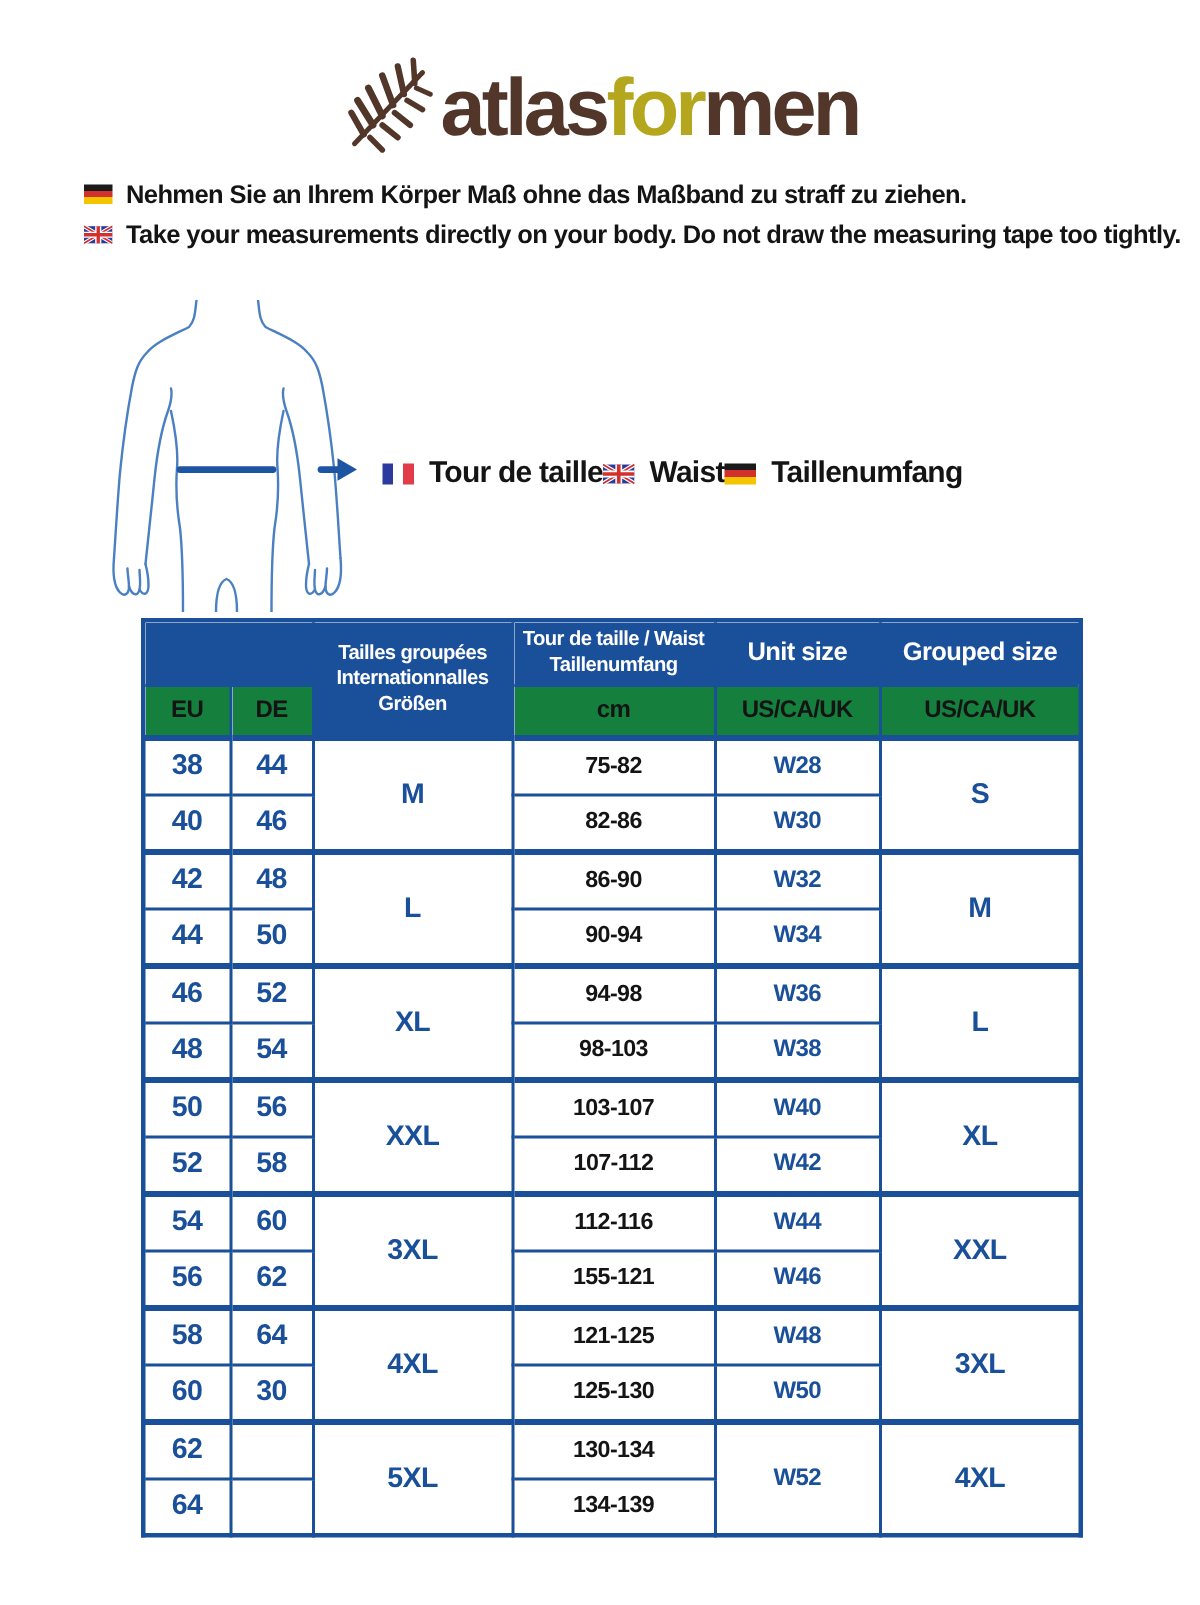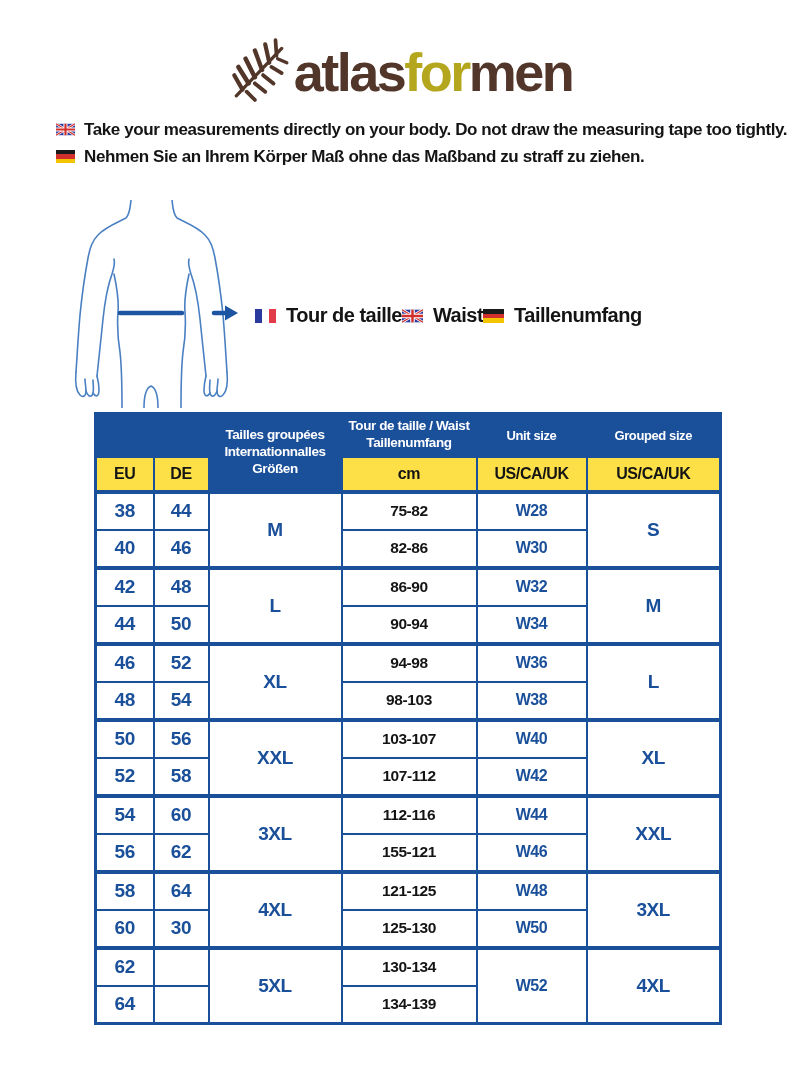--- a/index.html
+++ b/index.html
@@ -38,22 +38,22 @@
   table, td, th { border:2px solid #1a4f9a; }
   table { border-width:3px; }
   th, td { text-align:center; vertical-align:middle; padding:0;
            letter-spacing:-0.4px; overflow:hidden; }
   thead tr.h1 { height:43px; }
   thead tr.h2 { height:35px; }
   tbody tr { height:38px; }
   .bluehead { background:#1a4f9a; color:#fff; font-weight:700; }
   .blank { background:#1a4f9a; }
   .multi { font-size:13.5px; line-height:1.25; white-space:pre-line; }
-  .bighead { font-size:13px; }
-  .graycell { background:#fde047; color:#141414; font-weight:700; font-size:16px; }
+  .bighead { font-size:17px; }
+  .graycell { background:#15803d; color:#141414; font-weight:700; font-size:16px; }
   td.num  { color:#1a4f9a; font-weight:700; font-size:19px; }
   td.big  { color:#1a4f9a; font-weight:700; font-size:19px; }
   td.cmval{ color:#141414; font-weight:600; font-size:15.5px; }
   td.wval { color:#1a4f9a; font-weight:700; font-size:16px; }
   tbody tr.group-start td { border-top-width:4px; }
 </style>
 </head>
 <body>
 
 <div class="page">
@@ -71,34 +71,34 @@
       <path d="M26,46 L36,54" stroke-width="3.8"></path>
       <path d="M34,38 L44,46" stroke-width="3.8"></path>
       <path d="M42,30 L52,36" stroke-width="3.6"></path>
       <path d="M48,22 L57,26" stroke-width="3.2"></path>
     </svg>
     <div class="logo-text"><span class="logo-brown">atlas</span><span class="logo-olive">for</span><span class="logo-brown">men</span></div>
   </div>
 
   <div class="instructions">
     <div class="instr-line">
+      <span class="flag flag-de"></span>
+      <span>Nehmen Sie an Ihrem Körper Maß ohne das Maßband zu straff zu ziehen.</span>
+    </div>
+    <div class="instr-line">
       <span class="flag flag-uk">
           <svg viewBox="0 0 60 36">
             <rect fill="#2b3a9e" width="60" height="36"></rect>
             <path d="M0,0 60,36 M60,0 0,36" stroke="#fff" stroke-width="8"></path>
             <path d="M0,0 60,36 M60,0 0,36" stroke="#d2302c" stroke-width="3.5"></path>
             <path d="M30,0 V36 M0,18 H60" stroke="#fff" stroke-width="13"></path>
             <path d="M30,0 V36 M0,18 H60" stroke="#d2302c" stroke-width="7"></path>
           </svg>
         </span>
       <span>Take your measurements directly on your body. Do not draw the measuring tape too tightly.</span>
-    </div>
-    <div class="instr-line">
-      <span class="flag flag-de"></span>
-      <span>Nehmen Sie an Ihrem Körper Maß ohne das Maßband zu straff zu ziehen.</span>
     </div>
   </div>
 
   <svg class="diagram" viewBox="0 0 180 208" fill="none">
     <g stroke="#4a80c2" stroke-width="1.6" stroke-linecap="round">
 
       <path d="M69,0 C68,8 68,14 64,18 C52,24 42,28 36,35 C30,41 28,48 26,58 C23,74 20,95 18,115 C16,138 15,158 14,172"></path>
       <path d="M110,0 C111,8 111,14 115,18 C127,24 137,28 143,35 C149,41 151,48 153,58 C156,74 159,95 161,115 C163,138 164,158 165,172"></path>
 
       <path d="M14,172 C13,183 14,191 18,195 C21,198 24,196 24,191 C24,187 23,183 23,179"></path>

